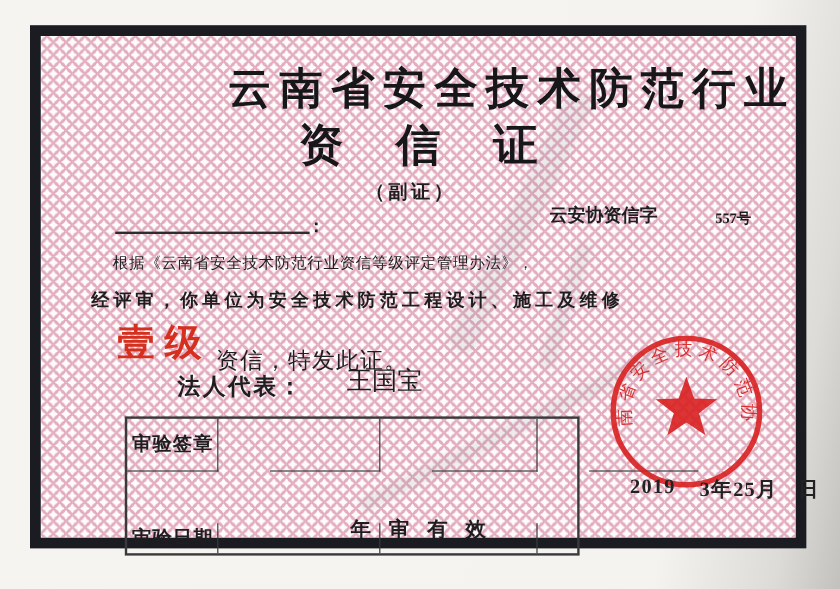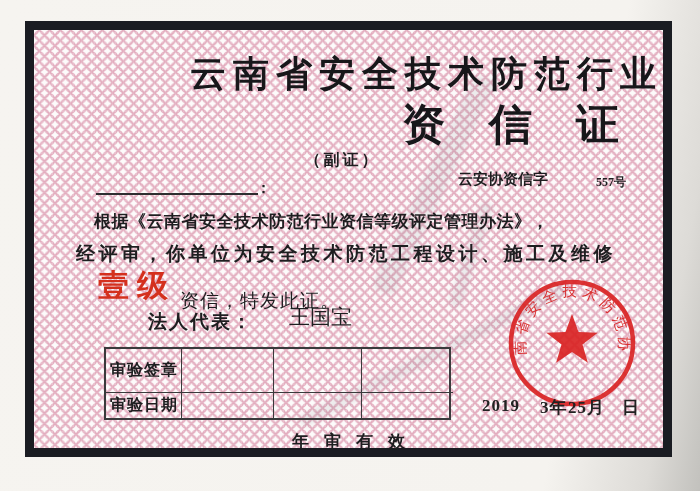--- a/index.html
+++ b/index.html
@@ -20,62 +20,63 @@
   .pattern-svg{position:absolute;left:0;top:0;width:100%;height:100%;display:block;}
   .inner{position:absolute;left:0;top:0;right:0;bottom:0;}
   .abs{position:absolute;white-space:nowrap;}
 
   .title1{
     left:0;right:0;top:20px;text-align:right;
     font-size:36px;font-weight:700;letter-spacing:7px;text-indent:7px;
     color:#17171a;
   }
   .title2{
-    left:0;right:0;top:66px;text-align:right;
-    font-size:43px;font-weight:700;letter-spacing:44px;text-indent:44px;
+    left:0;right:0;top:66px;text-align:center;
+    font-size:37px;font-weight:700;letter-spacing:44px;text-indent:44px;
     color:#17171a;
   }
   .copy-label{
     left:0;right:12px;top:120px;text-align:center;
     font-size:16px;font-weight:700;letter-spacing:3px;
   }
   .company{left:60px;top:137px;font-size:17px;font-weight:700;letter-spacing:1px;}
   .company-underline{left:62px;top:163px;width:162px;height:2px;background:#2d2d30;}
   .company-colon{left:222px;top:149px;font-size:15px;font-weight:700;}
   .cert-no{left:424px;top:140px;font-size:15px;font-weight:700;}
   .cert-no .small{font-size:12px;position:relative;top:2px;letter-spacing:0;margin-left:48px;}
-  .body1{left:60px;top:180px;font-size:17px;font-weight:700;letter-spacing:0.5px;}
-  .body2{left:42px;top:211px;font-size:19px;font-weight:700;letter-spacing:3.5px;}
+  .body1{left:60px;top:180px;font-size:13px;font-weight:400;letter-spacing:0.5px;}
+  .body2{left:42px;top:211px;font-size:15px;font-weight:700;letter-spacing:3.5px;}
   .grade{left:64px;top:235px;font-size:31px;font-weight:700;letter-spacing:8px;color:#d4301d;}
   .grade-tail{left:146px;top:258px;font-size:19px;font-weight:400;letter-spacing:1px;}
   .legal-label{left:114px;top:279px;font-size:19px;font-weight:700;letter-spacing:2px;}
   .legal-name{left:255px;top:273px;font-size:21px;font-family:Liberation Mono, monospace;}
 
   .review-table{
-    left:70px;top:317px;width:347px;
+    left:70px;top:317px;width:379px;
     display:grid;
     grid-template-columns:76px 92px 88px 91px;
     grid-template-rows:44px 25px;
     border:2px solid #3a3a3c;
     box-sizing:border-box;
+    gap:43px;
   }
   .review-table .cell{
     border-right:1.5px solid #3a3a3c;
     border-bottom:1.5px solid #3a3a3c;
     display:flex;align-items:center;
     font-size:16px;font-weight:700;letter-spacing:1px;
     padding-left:4px;box-sizing:border-box;
   }
   .review-table .cell:nth-child(4n){border-right:none;}
   .review-table .cell:nth-child(n+5){border-bottom:none;}
 
   .seal{position:absolute;left:468px;top:243px;width:140px;height:140px;}
   .seal text{font-family:"Liberation Serif","DejaVu Serif",serif;font-size:14.5px;letter-spacing:4.5px;}
 
-  .date-seg{top:366px;font-size:17px;letter-spacing:1px;font-weight:600;color:#222;}
+  .date-seg{top:366px;font-size:17px;letter-spacing:1px;font-weight:600;color:#222;padding-left:43px;}
   .d0{left:448px;}
   .d1{left:506px;}
   .d2{left:534px;}
   .d3{left:588px;}
 
   .footer{
     left:0;right:0;top:400px;text-align:center;
     font-size:17px;font-weight:700;letter-spacing:15px;text-indent:15px;
   }
 

